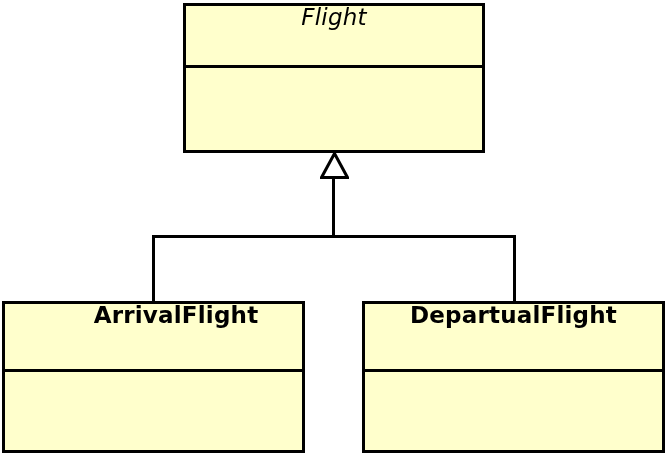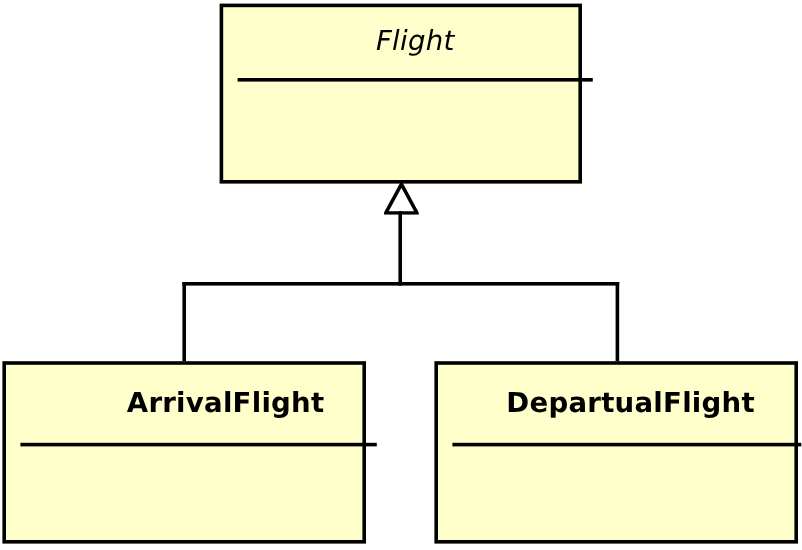--- a/index.html
+++ b/index.html
@@ -23,25 +23,23 @@
     position: absolute;
     box-sizing: border-box;
     background: #ffffcc;
     border: 3px solid #000000;
     display: flex;
     flex-direction: column;
   }
   .uml-class-name-compartment {
     box-sizing: border-box;
     display: flex;
-    align-items: center;
     justify-content: center;
     border-bottom: 3px solid #000000;
     width: 100%;
-    margin-left: 12px;
   }
   .uml-class-name {
     font-size: 23px;
     line-height: 1;
     color: #000000;
     letter-spacing: 0.2px;
     white-space: nowrap;
   }
   .abstract .uml-class-name {
     font-style: italic;

